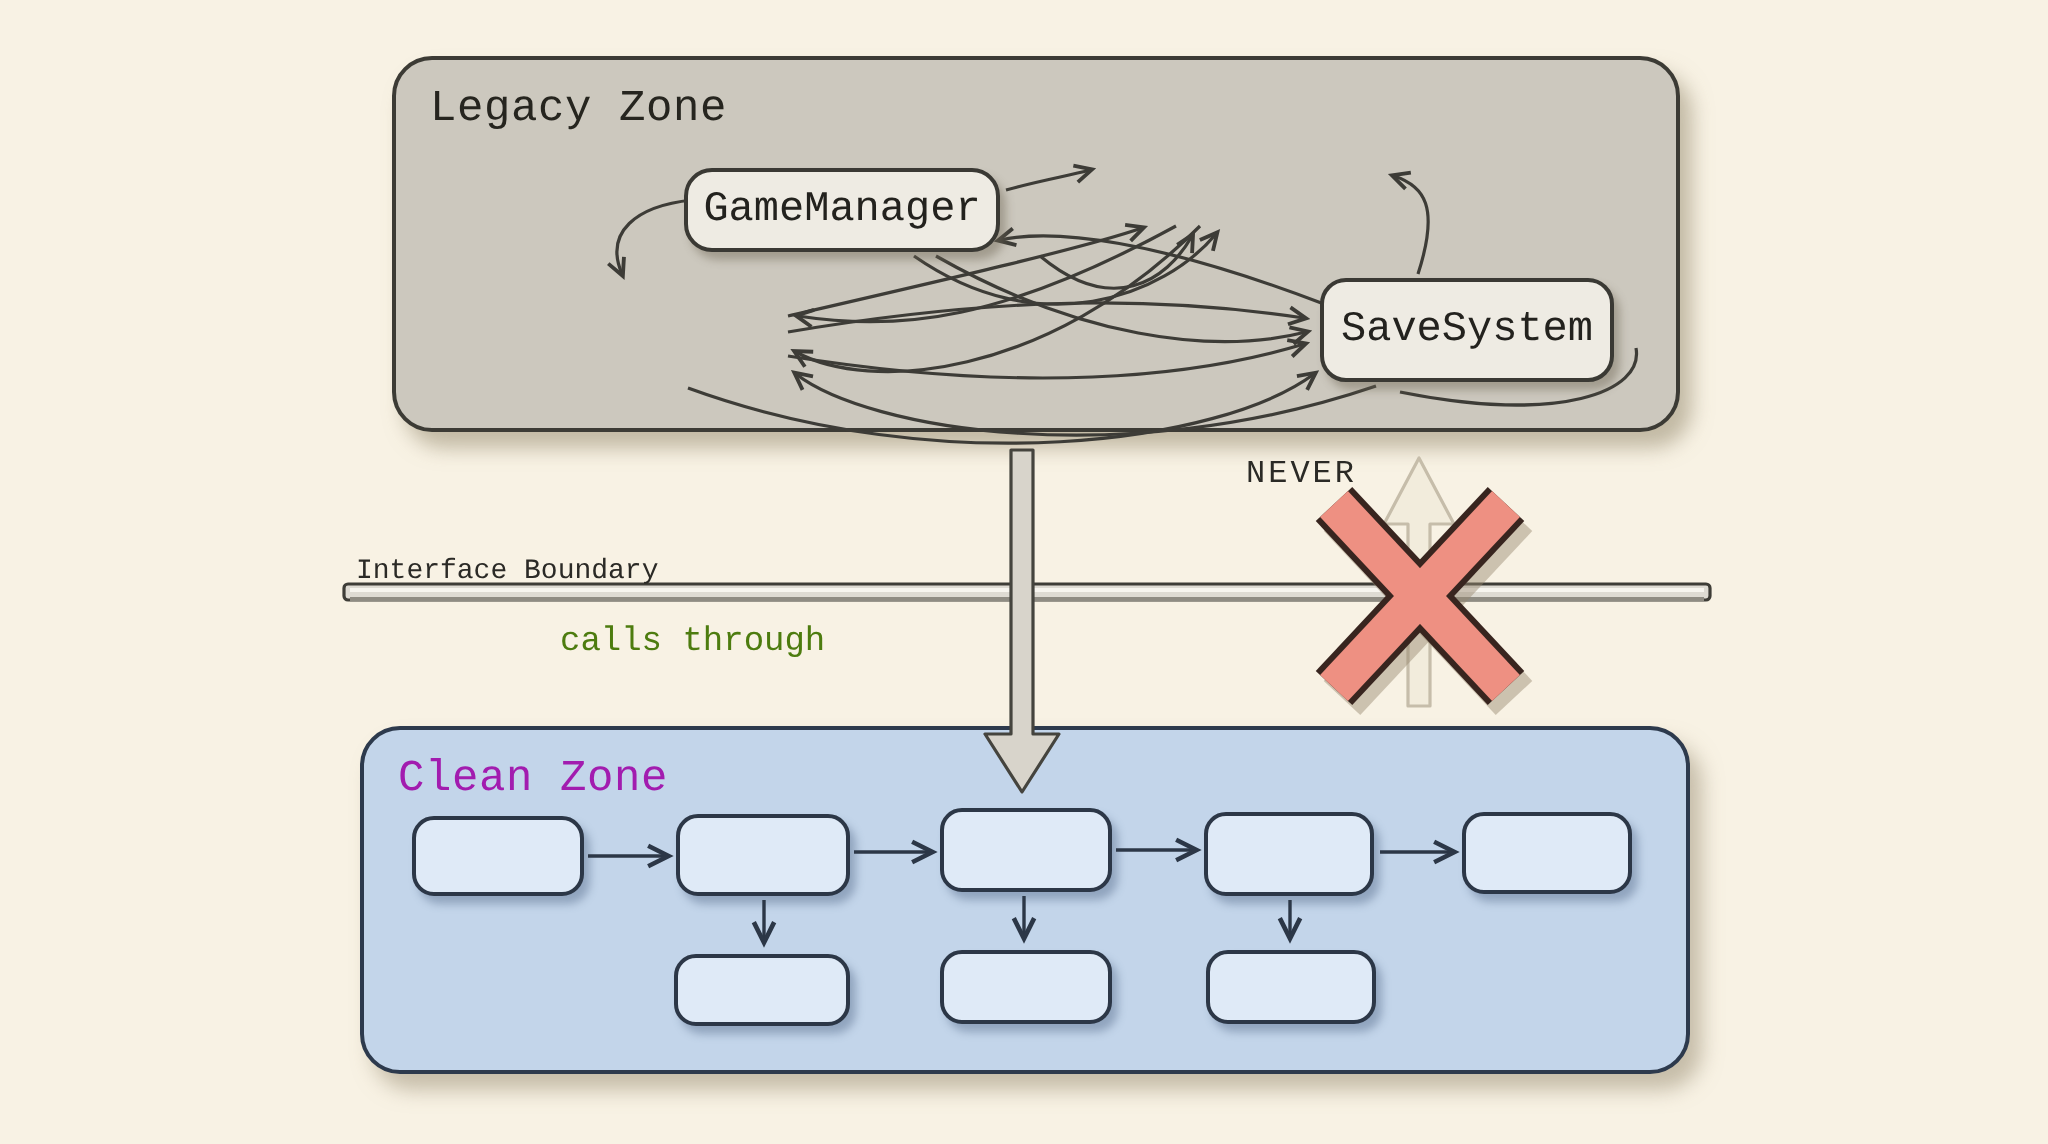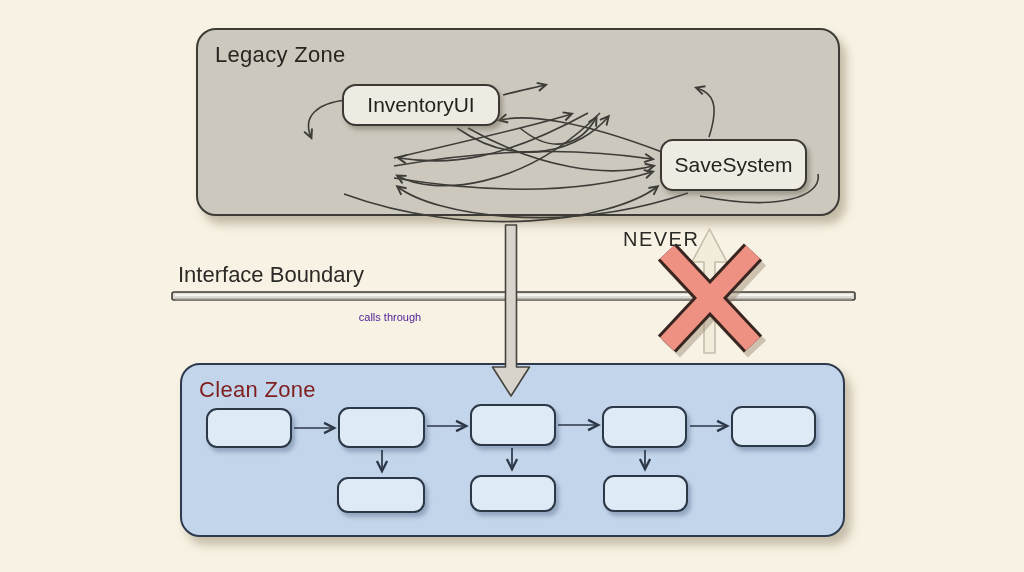--- a/index.html
+++ b/index.html
@@ -6,20 +6,21 @@
   html, body { width: 1024px; height: 572px; overflow: hidden; }
   body {
     font-family: "Liberation Sans", sans-serif;
     background: #f8f2e4;
   }
   #canvas {
     position: relative;
     width: 882px;
     height: 572px;
     background: #f8f2e4;
+    font-family: Liberation Mono, monospace;
   }
   .zone {
     position: absolute;
     border: 2px solid #3c3b35;
     border-radius: 20px;
   }
   #legacy-zone {
     left: 196px; top: 28px; width: 644px; height: 188px;
     background: #ccc8be;
     box-shadow: 6px 8px 10px rgba(150,138,112,0.55);
@@ -32,21 +33,21 @@
     box-shadow: 6px 8px 10px rgba(150,138,112,0.5);
     z-index: 1;
   }
   .zone-title {
     position: absolute;
     left: 17px; top: 12px;
     font-size: 22px;
     color: #26251f;
     letter-spacing: 0.3px;
   }
-  #clean-zone .zone-title { color: #7f1d1d; }
+  #clean-zone .zone-title { color: #a21caf; }
   .node {
     position: absolute;
     display: flex;
     align-items: center;
     justify-content: center;
     border: 2px solid #3a3934;
     border-radius: 14px;
     background: #eeebe3;
     font-size: 21px;
     color: #23221e;
@@ -71,26 +72,26 @@
     width: 1024px; height: 572px;
     pointer-events: none;
   }
   #svg-tangle { z-index: 2; }
   #svg-main   { z-index: 4; }
   .label {
     position: absolute;
     color: #2b2a26;
     z-index: 5;
   }
-  #interface-boundary-label { left: 178px; top: 262px; font-size: 22px; }
-  #never-label { left: 623px; top: 228px; font-size: 20px; letter-spacing: 1.5px; }
+  #interface-boundary-label { left: 178px; top: 278px; font-size: 14px; }
+  #never-label { left: 623px; top: 228px; font-size: 16px; letter-spacing: 1.5px; }
   #calls-note {
     left: 280px; top: 309px; width: 220px;
-    font-size: 11px; line-height: 1.5; text-align: center;
-    color: #4c1d95;
+    font-size: 17px; line-height: 1.5; text-align: left;
+    color: #4d7c0f;
   }
 </style>
 </head>
 <body>
 
 <div id="canvas">
 
   <div class="zone" id="legacy-zone">
     <div class="zone-title">Legacy Zone</div>
   </div>
@@ -114,21 +115,21 @@
       <path d="M 468 128 C 538 168 606 178 653 166" marker-end="url(#ah)"></path>
       <path d="M 600 113 C 523 190 434 196 398 176" marker-end="url(#ah)"></path>
       <path d="M 457 128 C 520 172 582 148 608 117" marker-end="url(#ah)"></path>
       <path d="M 688 193 C 562 236 434 215 398 187" marker-end="url(#ah)"></path>
       <path d="M 520 128 C 556 158 583 141 596 118" marker-end="url(#ah)"></path>
       <path d="M 700 196 C 780 212 822 196 818 174"></path>
     </g>
   </svg>
 
   <div class="node" id="node-quest-manager">
-    <span>InventoryUI</span>
+    <span>GameManager</span>
   </div>
   <div class="node" id="node-save-system">
     <span>SaveSystem</span>
   </div>
 
   <div class="zone" id="clean-zone">
     <div class="zone-title">Clean Zone</div>
   </div>
 
   <div class="clean-node" style="left:206px;top:408px;width:86px;height:40px;"></div>

